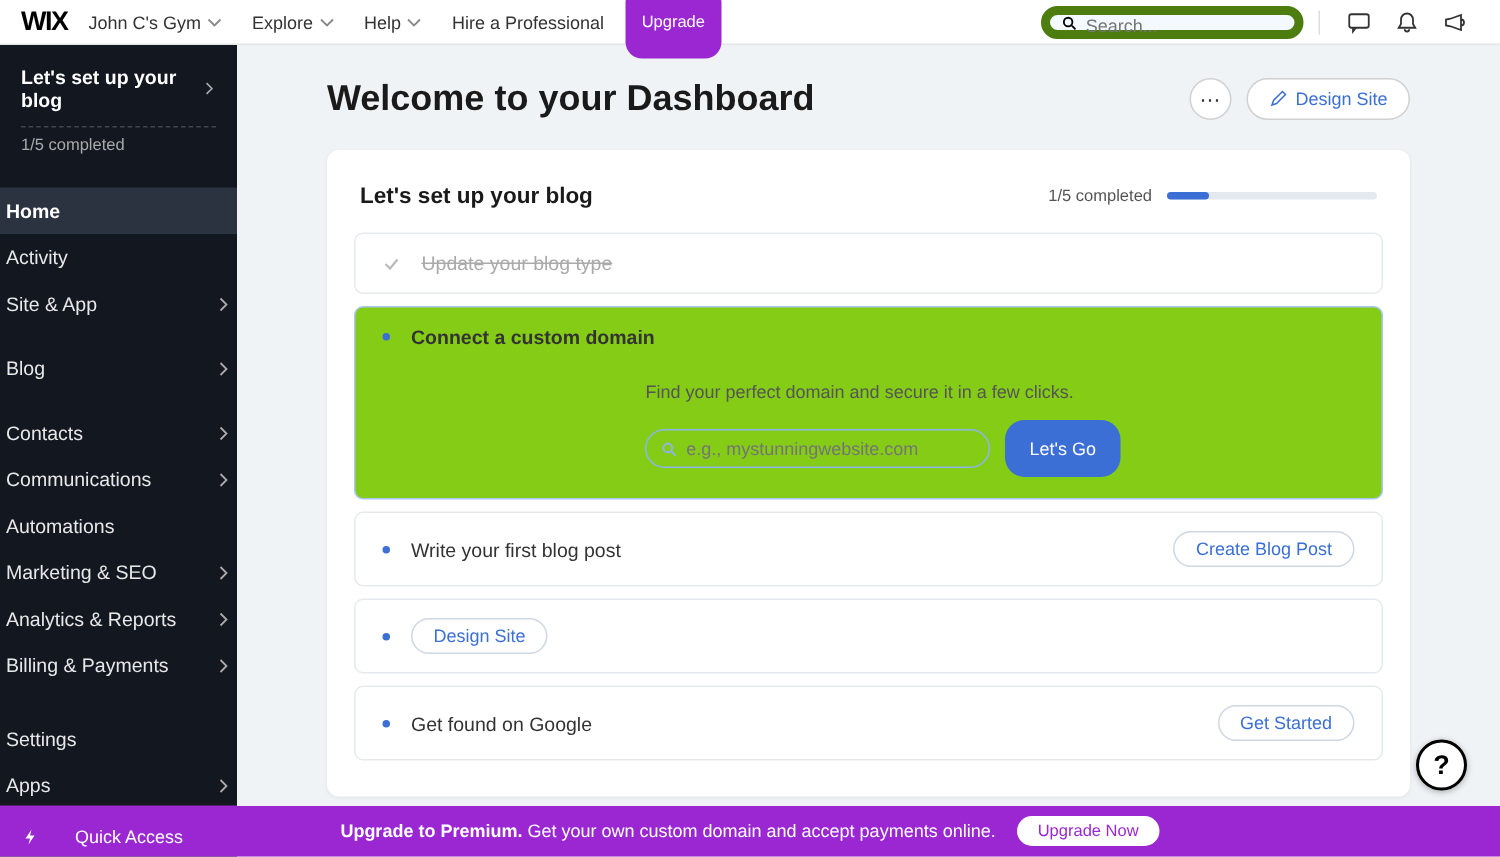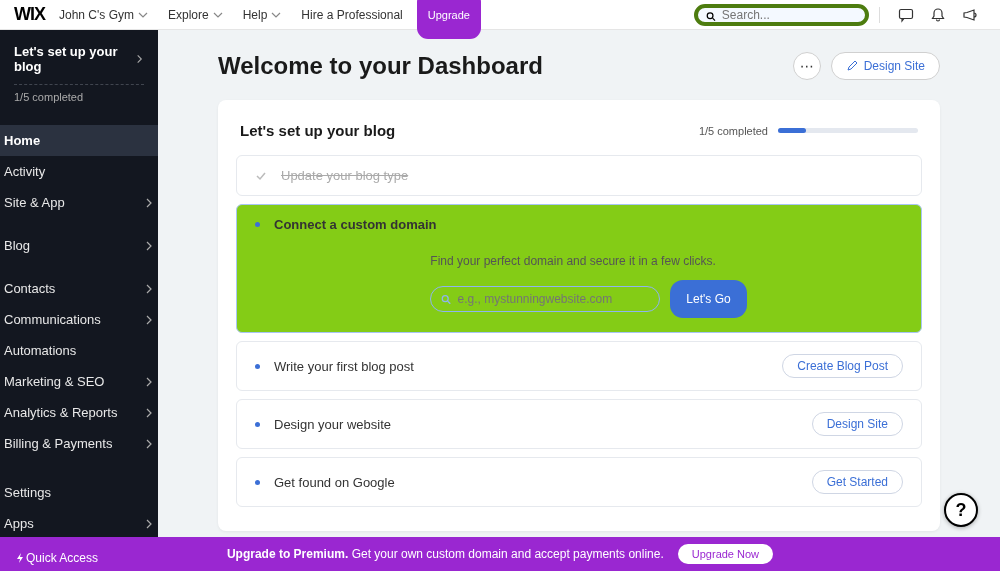--- a/index.html
+++ b/index.html
@@ -6,21 +6,21 @@
     body { width: 1000px; height: 571px; overflow: hidden; background: #f0f0f0; position: relative; }
     
     
     .topbar { position: absolute; top: 0; left: 0; right: 0; height: 30px; background: #fff; display: flex; align-items: center; padding: 0 14px; font-size: 12px; border-bottom: 1px solid #e5e5e5; z-index: 10; }
     .wix-logo { font-weight: 900; font-size: 18px; letter-spacing: -1px; color: #000; margin-right: 14px; }
     .site-name { color: #333; margin-right: 4px; }
     .chev-down { width: 10px; height: 10px; display: inline-block; }
     .top-link { margin-left: 20px; color: #333; cursor: pointer; display: flex; align-items: center; gap: 4px; }
     .upgrade-pill { background: #9a27d1; color: #fff; padding: 18px 11px; border-radius: 11px; font-size: 11px; margin-left: 14px; cursor: pointer; }
     .top-spacer { flex: 1; }
-    .search-box { width: 175px; height: 22px; border: 4px solid #4d7c0f; background: #f4f9ff; border-radius: 11px; display: flex; align-items: flex-end; padding: 0 8px; gap: 6px; }
+    .search-box { width: 175px; height: 22px; border: 6px solid #4d7c0f; background: #f4f9ff; border-radius: 11px; display: flex; align-items: flex-start; padding: 0 8px; gap: 6px; }
     .search-box input { border: none; background: transparent; outline: none; font-size: 12px; width: 100%; color: #333; }
     .top-divider { width: 1px; height: 16px; background: #ddd; margin: 0 10px; }
     .top-icon { width: 16px; height: 16px; color: #333; cursor: pointer; margin: 0 8px; }
     
     
     .sidebar { position: absolute; top: 30px; left: 0; bottom: 0; width: 158px; background: #131720; color: #fff; font-size: 13px; padding-top: 14px; z-index: 5;}
     .sb-setup { padding: 0 14px 10px; }
     .sb-setup-title { font-weight: 700; font-size: 13px; }
     .sb-setup-row { display: flex; align-items: center; justify-content: space-between; cursor: pointer; }
     .sb-dash { border-bottom: 1px dashed #40454f; margin: 10px 0 6px; }
@@ -62,21 +62,21 @@
     .domain-row { display: flex; gap: 10px; align-items: center; }
     .domain-input { flex: 0 0 230px; height: 26px; border: 1px solid #8eb4f0; border-radius: 13px; display: flex; align-items: center; padding: 0 10px; gap: 6px; }
     .domain-input input { border: none; outline: none; font-size: 12px; width: 100%; background: transparent; }
     .letsgo { background: #3b6fd6; color: #fff; border: none; border-radius: 13px; height: 38px; padding: 0 16px; font-size: 12px; cursor: pointer; }
     
     
     .banner { position: absolute; bottom: 0; left: 0; right: 0; height: 34px; background: #9a27d1; color: #fff; display: flex; align-items: center; justify-content: center; font-size: 12px; gap: 14px; z-index: 6;}
     .banner .bold { font-weight: 700; }
     .banner-btn { background: #fff; color: #9a27d1; border: none; border-radius: 11px; padding: 4px 14px; font-size: 11px; cursor: pointer; }
     
-    .quick-access { position: absolute; bottom: 6px; left: 14px; display: flex; align-items: center; gap: 0; color: #fff; font-size: 12px; z-index: 20; cursor: pointer;}
+    .quick-access { position: absolute; bottom: 6px; left: 14px; display: flex; align-items: center; gap: 24px; color: #fff; font-size: 12px; z-index: 20; cursor: pointer;}
     .fab { position: absolute; right: 22px; bottom: 44px; width: 34px; height: 34px; border-radius: 50%; background: #fff; border: 2px solid #000; display: flex; align-items: center; justify-content: center; font-weight: 900; font-size: 18px; z-index: 20; cursor: pointer; box-shadow: 0 1px 4px rgba(0,0,0,.3);}
     
     svg { display: block; }
     .searchglass { stroke: currentColor; fill: none; stroke-width: 1.5;}
   </style>
 </head>
 <body>
 
 <div class="topbar">
   <span class="wix-logo">WIX</span>
@@ -253,21 +253,20 @@
     </div>
 
     <div class="step">
       <span class="bullet"></span>
       <span class="step-title plain">Write your first blog post</span>
       <button class="step-btn">Create Blog Post</button>
     </div>
 
     <div class="step">
       <span class="bullet"></span>
-      <span class="step-title plain">Design your website</span>
       <button class="step-btn">Design Site</button>
     </div>
 
     <div class="step">
       <span class="bullet"></span>
       <span class="step-title plain">Get found on Google</span>
       <button class="step-btn">Get Started</button>
     </div>
   </div>
 

